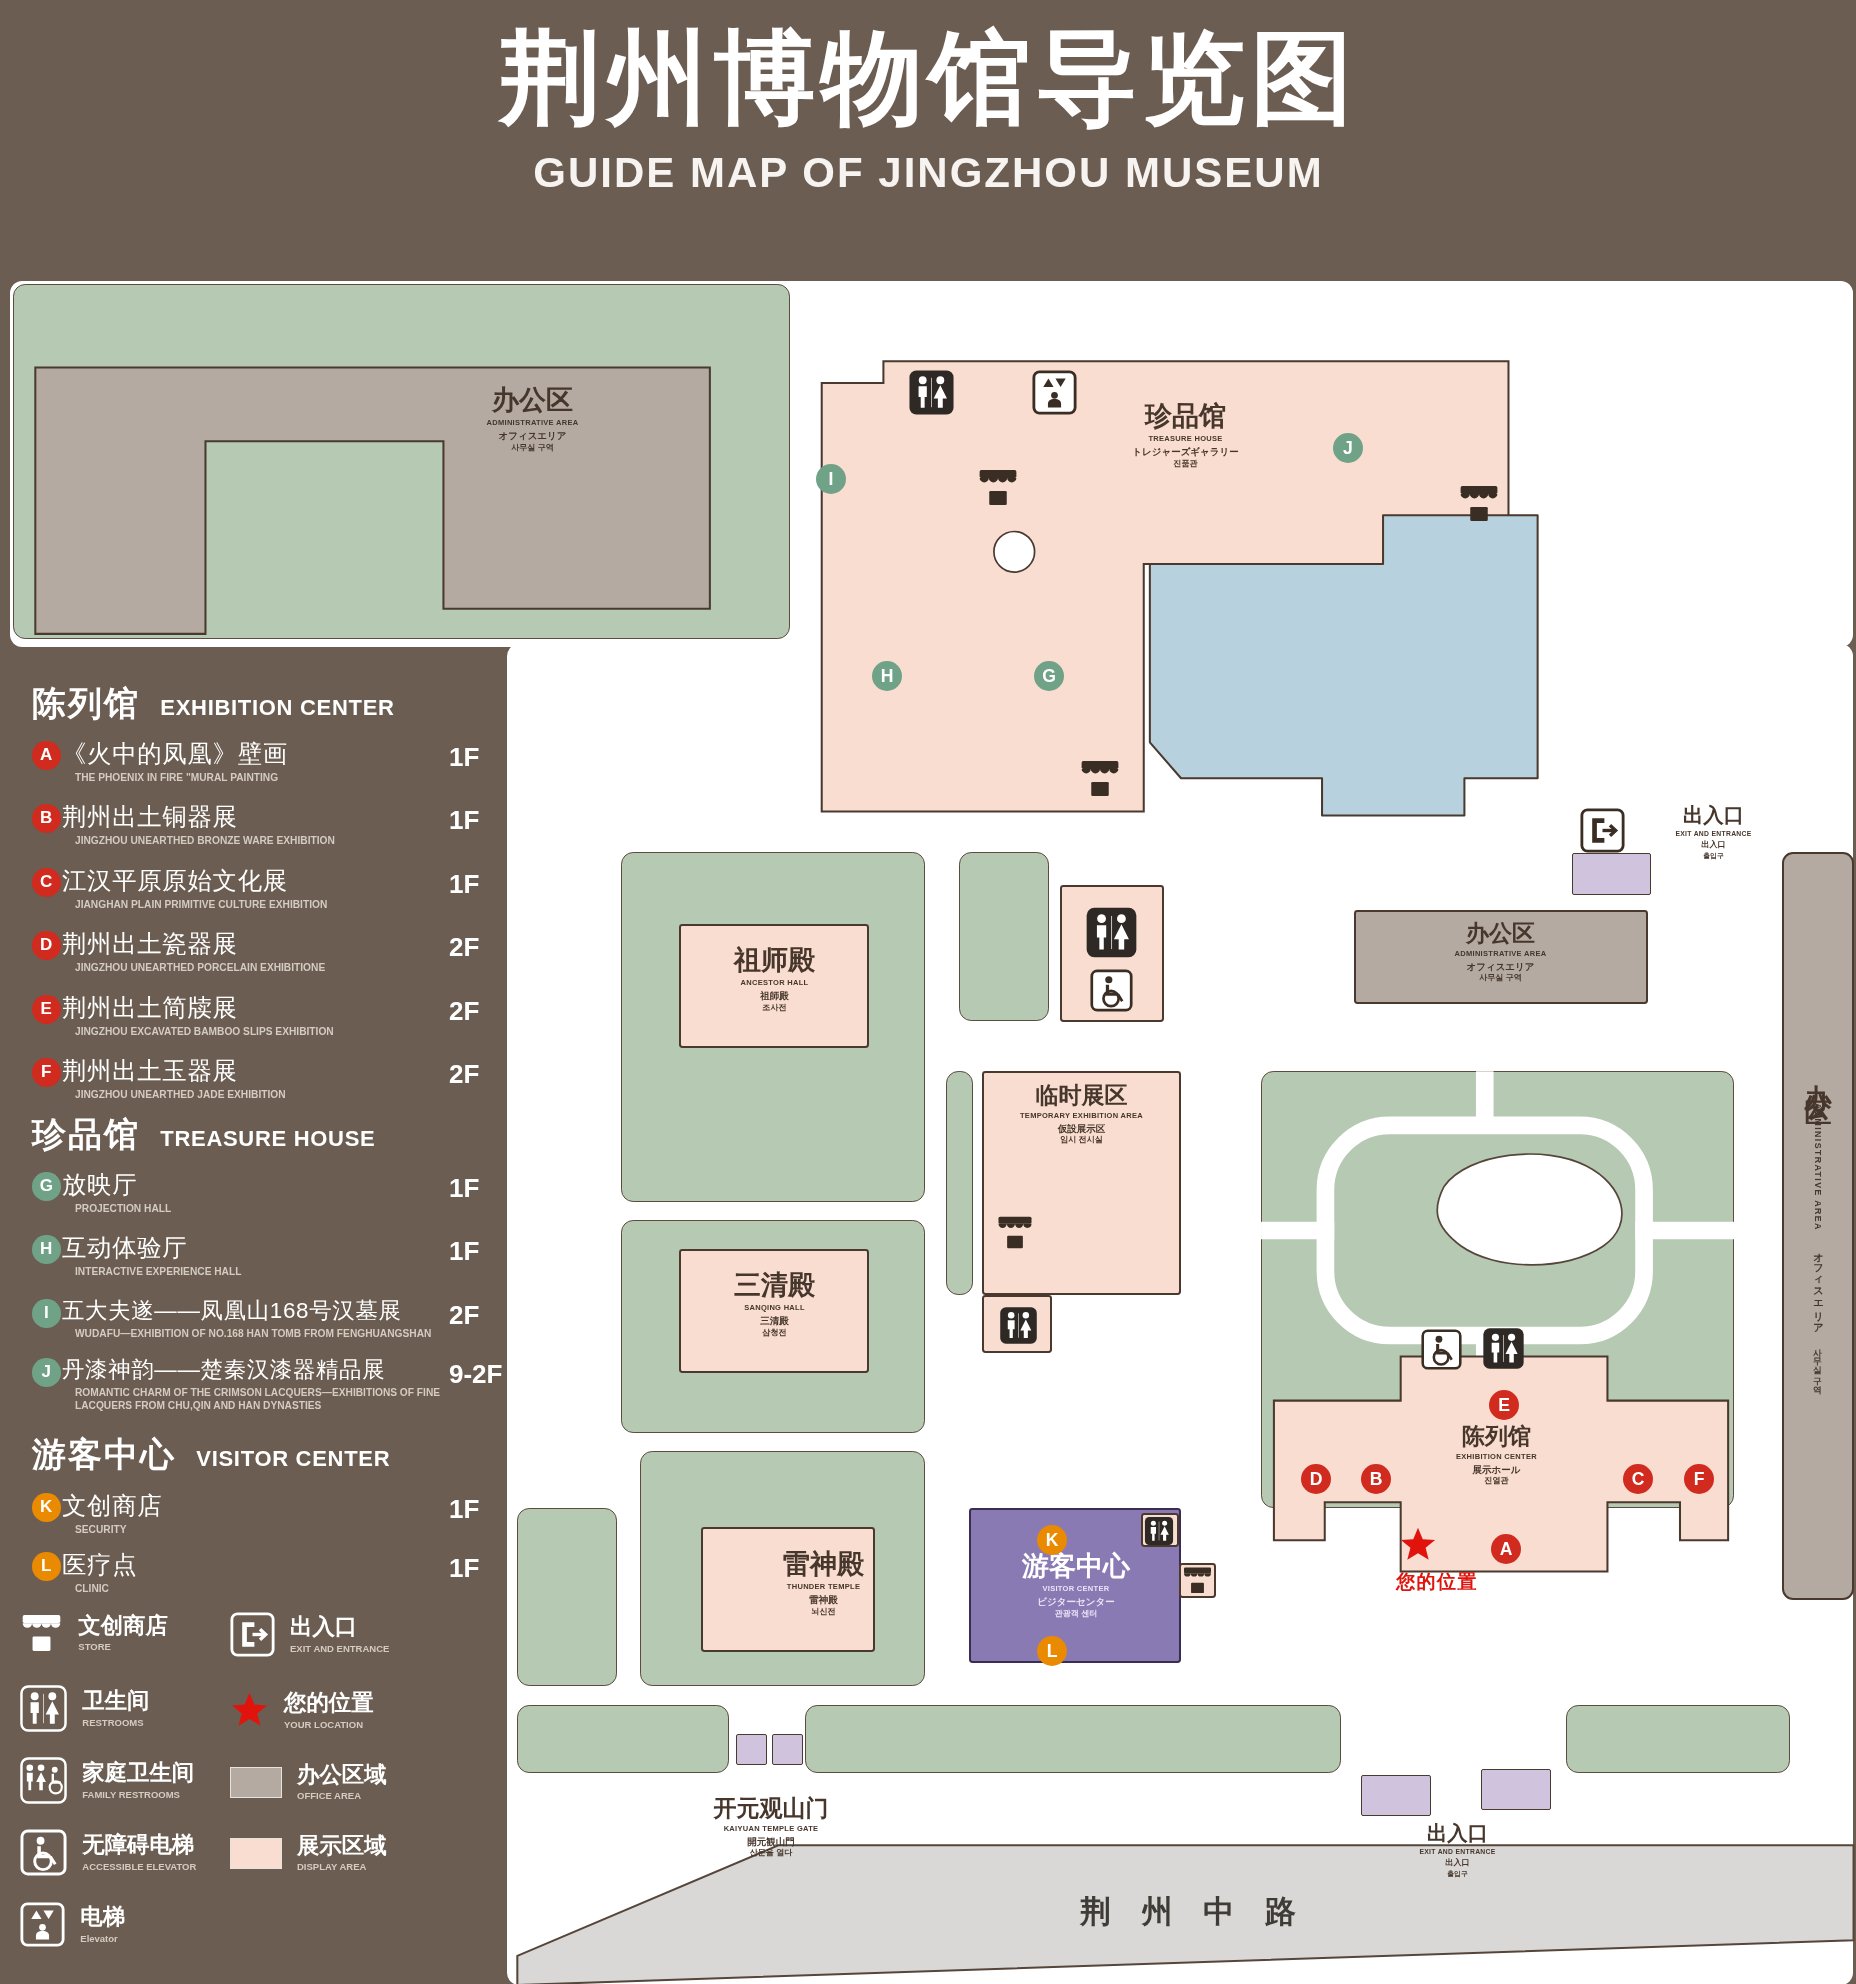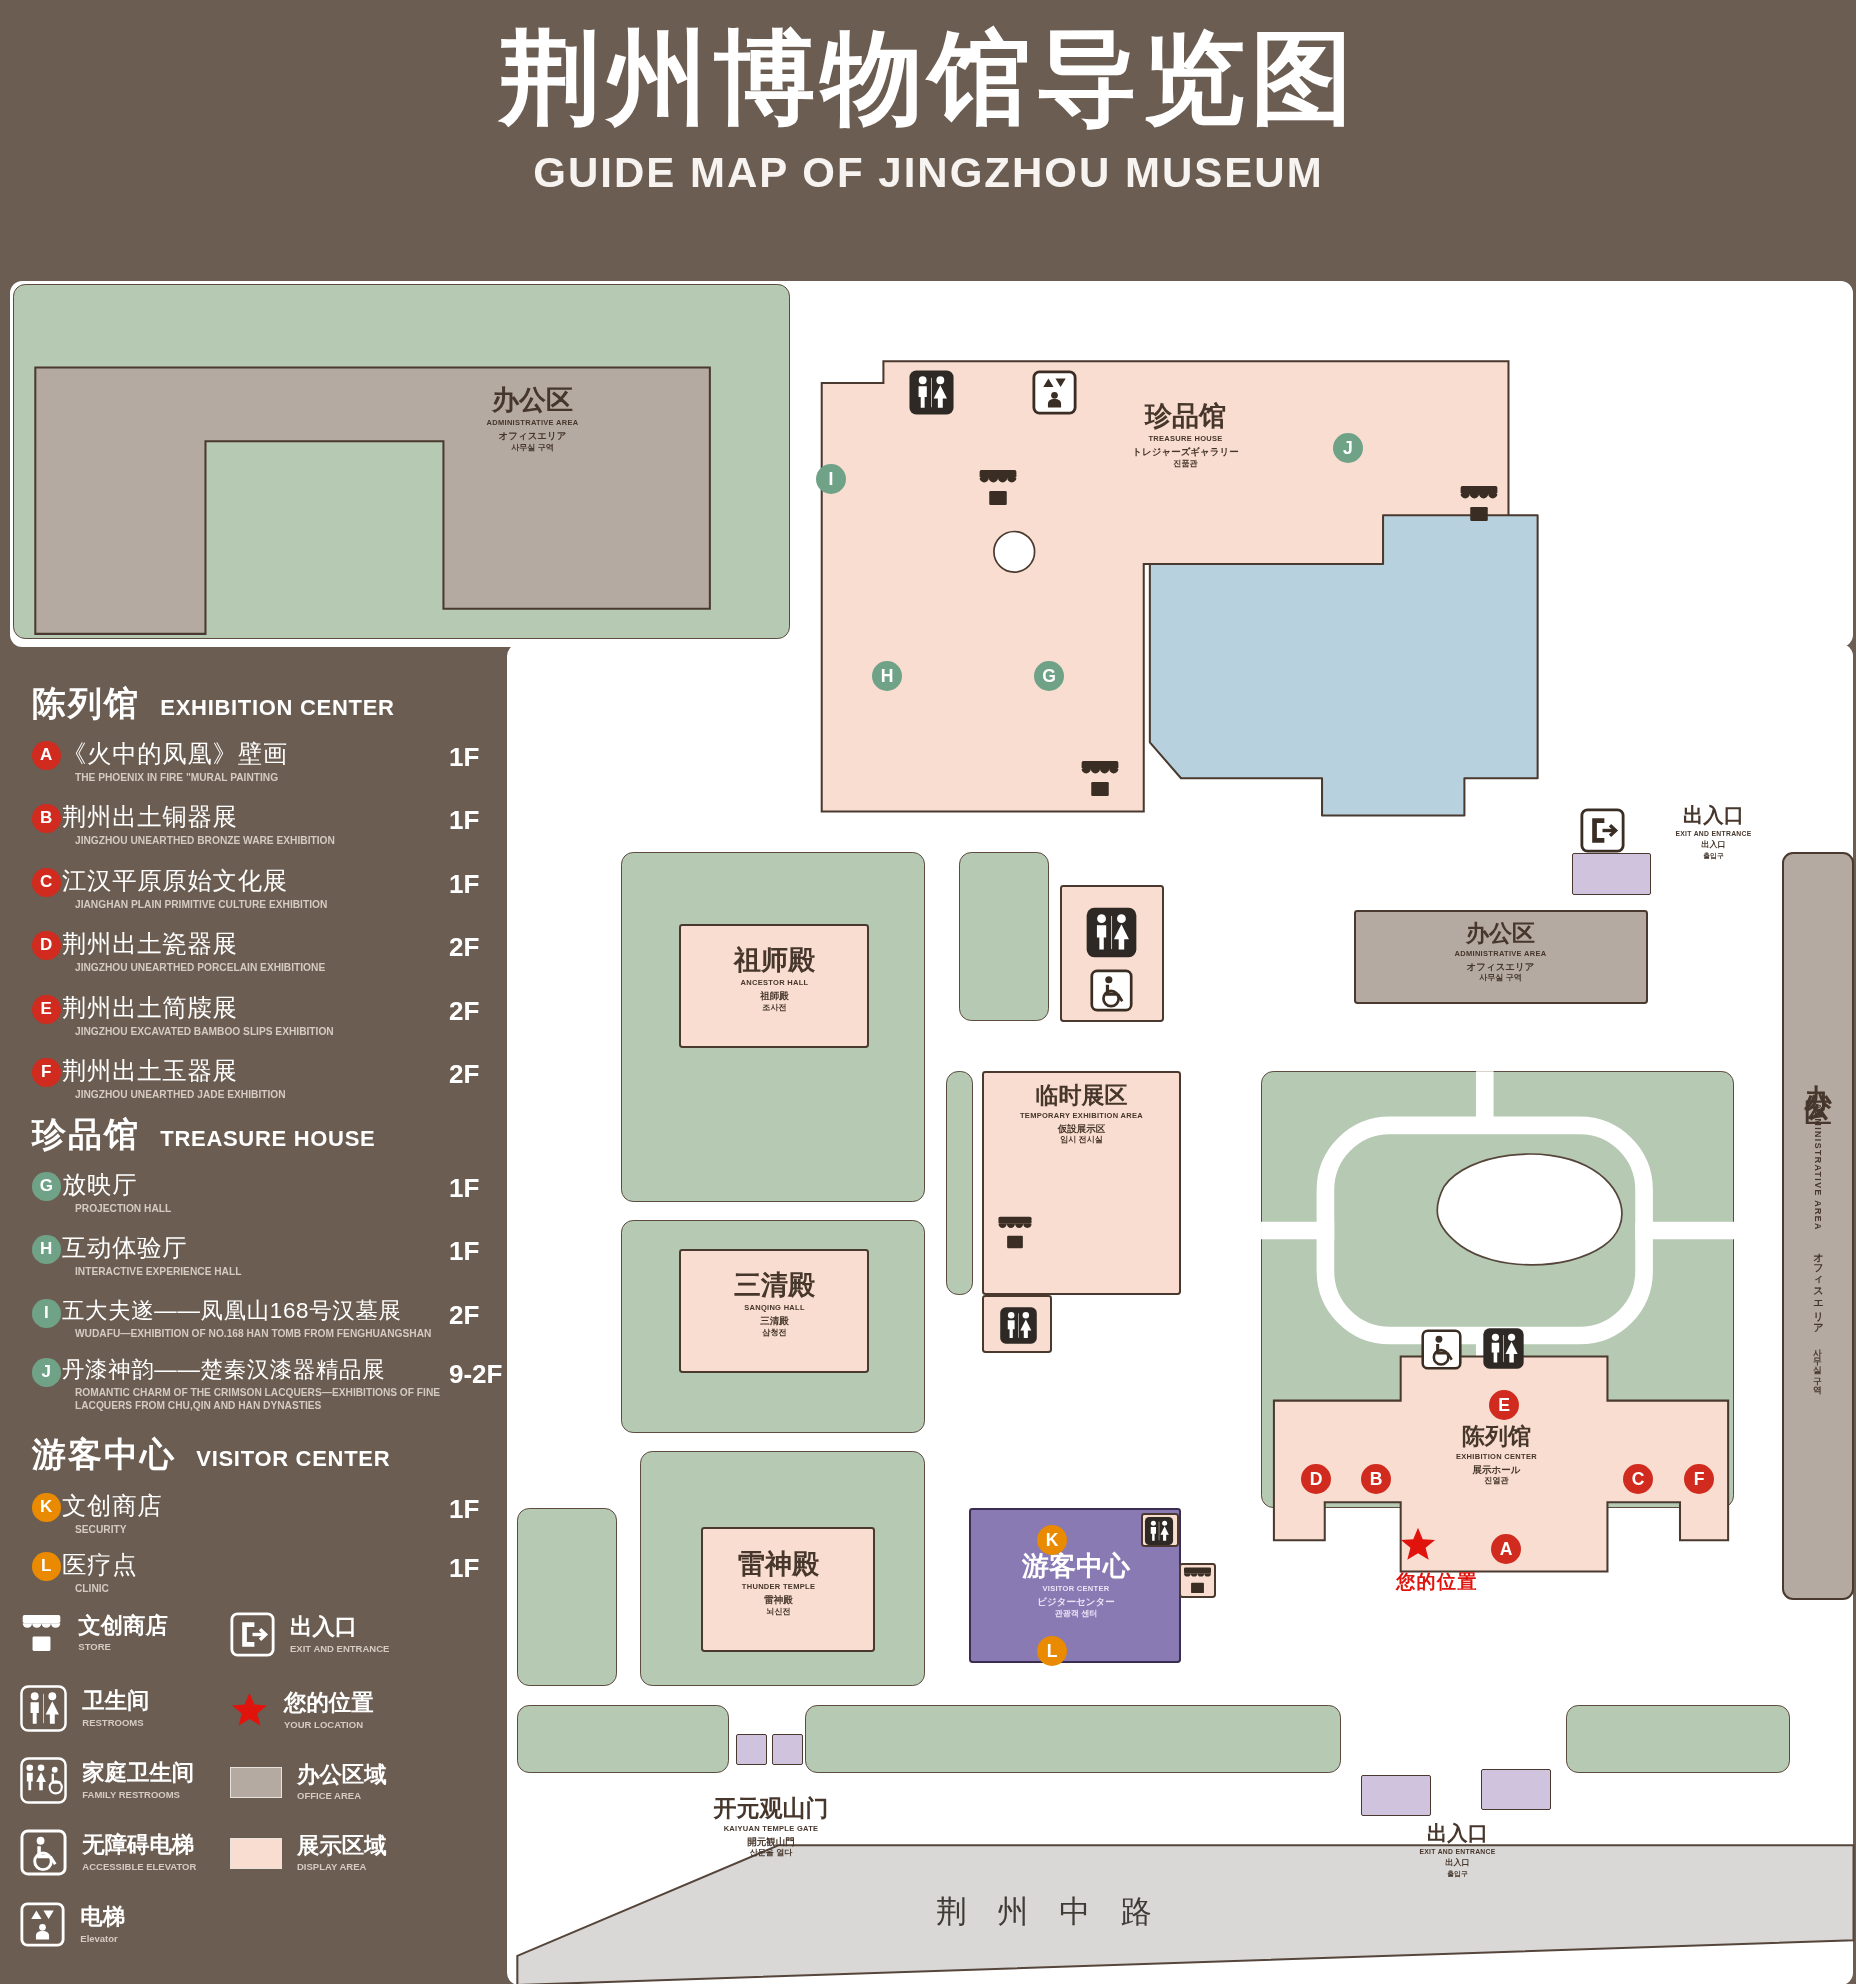--- a/index.html
+++ b/index.html
@@ -46,22 +46,22 @@
   .ic.abs{position:absolute;z-index:5}
   .ic.light{color:#ffffff;--icbg:transparent;--icbd:#ffffff}
   
   .loc-text{position:absolute;z-index:6;color:#e0140d;font-weight:bold;font-size:19px;text-align:center;letter-spacing:1.4px}
   
   .title-zh{position:absolute;top:11px;left:0;width:100%;text-align:center;z-index:5;
             font-size:102px;font-weight:bold;color:#ffffff;letter-spacing:5.4px}
   .title-en{position:absolute;top:149px;left:0;width:100%;text-align:center;z-index:5;
             font-size:42px;font-weight:bold;color:#f6f3f0;letter-spacing:2px}
   
-  .road-label{position:absolute;left:936px;top:1891px;width:515px;z-index:4;text-align:left;
-              font-size:31px;font-weight:normal;letter-spacing:11px;color:#3f3b36}
+  .road-label{position:absolute;left:936px;top:1891px;width:515px;z-index:4;text-align:center;
+              font-size:31px;font-weight:bold;letter-spacing:11px;color:#3f3b36}
   
   .lsec{position:absolute;left:32px;z-index:5;display:flex;align-items:baseline;gap:20.3px;color:#fff}
   .lsec .sz{font-size:34px;font-weight:bold;letter-spacing:2px}
   .lsec .se{font-size:22px;font-weight:bold;letter-spacing:0.7px}
   .li{position:absolute;left:32px;width:475px;z-index:5;color:#fff}
   .li .badge{position:absolute;left:0;top:0;width:28.5px;height:28.5px;border-radius:50%;
              display:flex;align-items:center;justify-content:center;font-weight:bold;font-size:17px;color:#fff}
   .badge.red{background:#d02b1e}.badge.grn{background:#6fa287}.badge.org{background:#e98a00}
   .li .lz{margin-left:30px;font-size:24.4px;letter-spacing:0.7px;line-height:1.1}
   .li.long .lz{font-size:22.4px}
@@ -227,21 +227,21 @@
   <div class="bk">임시 전시실</div>
 </div>
 
 <div class="bl" style="left:639px;top:1271px;width:271px">
   <div class="bz">三清殿</div>
   <div class="be">SANQING HALL</div>
   <div class="bj">三清殿</div>
   <div class="bk">삼청전</div>
 </div>
 
-<div class="bl" style="left:643px;top:1550px;width:271px">
+<div class="bl" style="left:688px;top:1550px;width:271px">
   <div class="bz">雷神殿</div>
   <div class="be">THUNDER TEMPLE</div>
   <div class="bj">雷神殿</div>
   <div class="bk">뇌신전</div>
 </div>
 
 <div class="bl light" style="left:961px;top:1552px;width:230px">
   <div class="bz">游客中心</div>
   <div class="be">VISITOR CENTER</div>
   <div class="bj">ビジターセンター</div>

